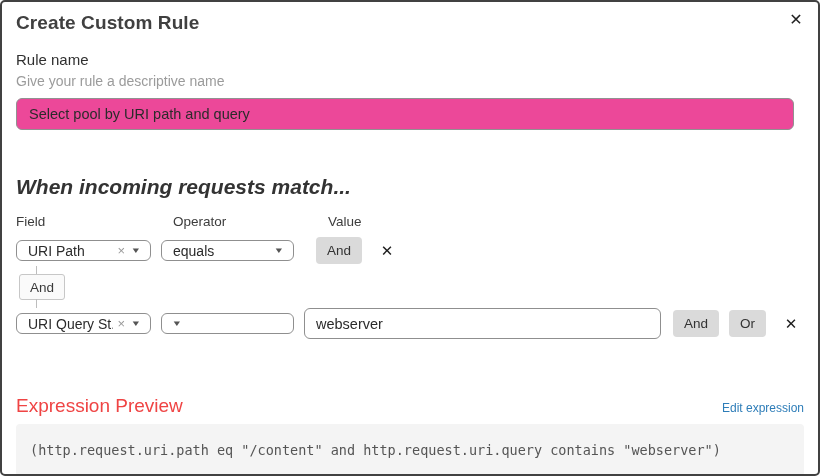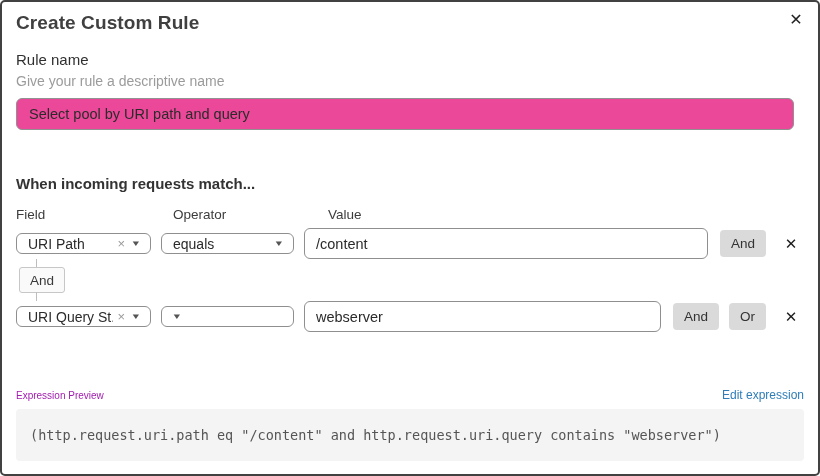--- a/index.html
+++ b/index.html
@@ -46,23 +46,24 @@
     padding: 0 12px;
     font-size: 14.5px;
     color: #2b2b2b;
     font-family: "Liberation Sans", "DejaVu Sans", sans-serif;
     background: #ec4899;
     outline: none;
   }
   
   .matcher-heading {
     margin-top: 45px;
-    font-size: 15px;
+    font-size: 21px;
     font-weight: bold;
     color: #333;
+    font-style: italic;
   }
   .col-labels {
     display: flex;
     margin-top: 15px;
     font-size: 13.5px;
     color: #3c3c3c;
     gap: 12px;
   }
   .col-labels .c1 { width: 145px; }
   .col-labels .c2 { width: 143px; }
@@ -152,21 +153,21 @@
     display: flex; align-items: center;
     cursor: pointer;
   }
   
   .expr-header {
     margin-top: 56px;
     display: flex;
     justify-content: space-between;
     align-items: baseline;
   }
-  .expr-label { font-size: 10px; color: #a21caf; }
+  .expr-label { font-size: 19px; color: #ef4444; }
   .expr-edit-link {
     font-size: 12px;
     color: #2e7db8;
     text-decoration: none;
     cursor: pointer;
   }
   .expr-code {
     margin-top: 7px;
     background: #f4f4f4;
     border-radius: 4px;
@@ -203,21 +204,20 @@
   <div class="cond-row">
     <div class="select-box select-field">
       <span class="sel-label">URI Path</span>
       <span class="clear-x">×</span>
       <span class="caret">▼</span>
     </div>
     <div class="select-box select-operator">
       <span class="sel-label">equals</span>
       <span class="caret">▼</span>
     </div>
-    <input class="value-input" type="text" value="/content" style="">
     <button class="logic-btn">And</button>
     <button class="delete-btn">✕</button>
   </div>
 
   <div class="connector">
     <div class="vline top"></div>
     <div class="connector-badge">And</div>
     <div class="vline bottom"></div>
   </div>
 

